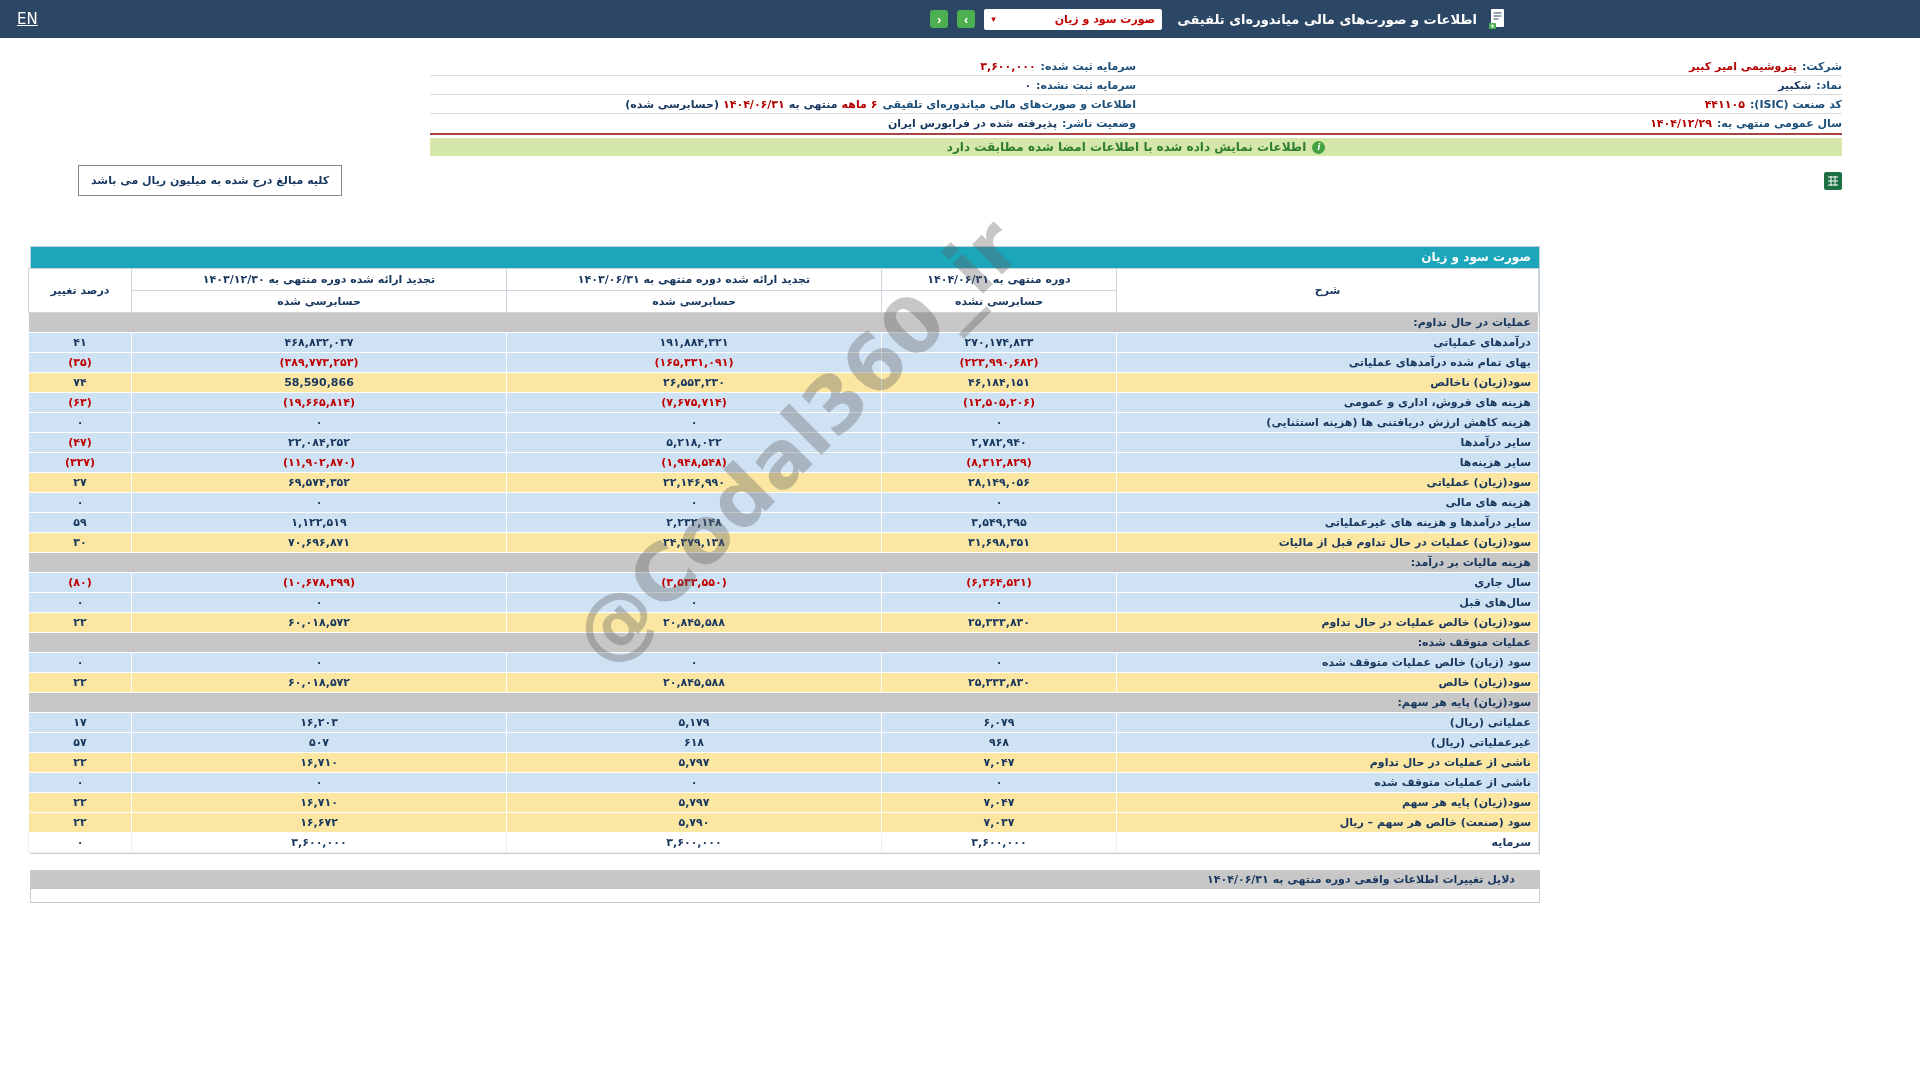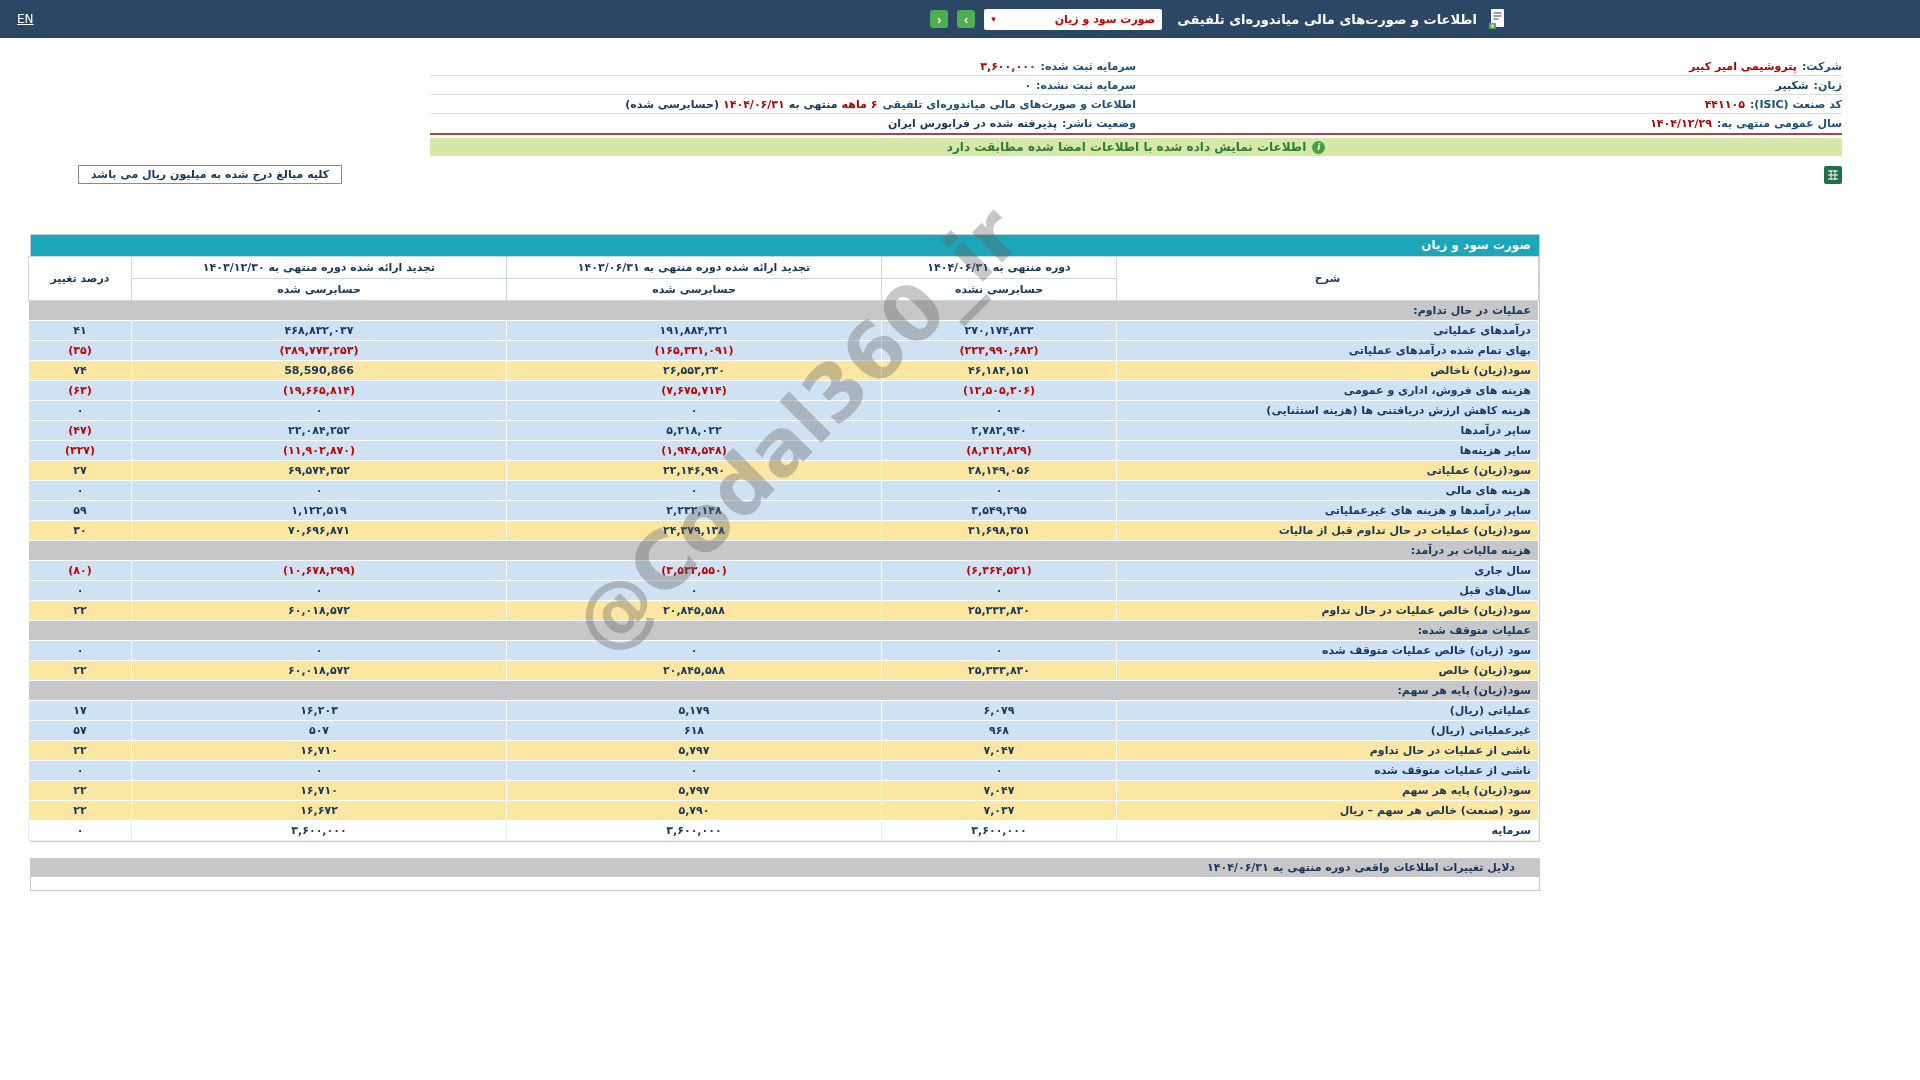--- a/index.html
+++ b/index.html
@@ -24,21 +24,21 @@
     display:flex; align-items:center; justify-content:space-between;
     padding:0 7px; cursor:pointer; margin-right:6px;
   }
   .statement-select .sel-val { color:#c40000; font-size:11px; font-weight:bold; white-space:nowrap; }
   .statement-select .caret { color:#c40000; font-size:9px; }
   .nav-btn {
     width:18px; height:18px; border:none; border-radius:3px; padding:0;
     background:#4caf50; color:#ffffff; font-size:13px; font-weight:bold;
     display:flex; align-items:center; justify-content:center; cursor:pointer; line-height:1;
   }
-  .en-link { color:#ffffff; font-size:12px; text-decoration:underline; cursor:pointer; }
+  .en-link { color:#ffffff; font-size:15px; text-decoration:underline; cursor:pointer; }
 
   
   .info-box { margin:19px 78px 0 430px; border-bottom:2px solid #a94442; }
   .info-row { display:flex; height:19px; align-items:center; border-bottom:1px solid #dcdcdc; font-size:11px; }
   .info-row:last-child { border-bottom:none; }
   .info-cell { width:50%; display:flex; align-items:center; white-space:nowrap; }
   .info-lbl { color:#1b4e79; font-weight:bold; margin-left:5px; }
   .info-val { color:#17365d; font-weight:bold; margin-left:4px; }
   .info-val.red { color:#b30000; }
 
@@ -51,21 +51,21 @@
   .info-icon {
     width:13px; height:13px; border-radius:50%; background:#44a340; color:#ffffff;
     display:flex; align-items:center; justify-content:center;
     font-size:9px; font-style:italic; font-weight:bold; flex:0 0 13px;
   }
 
   
   .units-row { margin:9px 78px 0 78px; display:flex; align-items:center; justify-content:space-between; }
   .excel-icon { width:18px; height:18px; cursor:pointer; }
   .units-label {
-    border:1px solid #8a8a8a; background:#ffffff; padding:2px 12px;
+    border:1px solid #8a8a8a; background:#ffffff; padding:8px 12px;
     font-size:11px; font-weight:bold; color:#17365d;
   }
 
   
   .table-wrap { margin:50px 380px 0 30px; width:1510px; border:1px solid #c3ccd6; position:relative; }
   .table-title {
     background:#1ca6ba; color:#ffffff; font-size:12px; font-weight:bold;
     height:21px; line-height:21px; padding:0 8px; text-align:right;
   }
   table.fin-table { width:100%; border-collapse:collapse; table-layout:fixed; font-size:11px; }
@@ -130,21 +130,21 @@
           <span class="info-lbl">شرکت:</span>
           <span class="info-val red">پتروشیمی امیر کبیر</span>
         </div>
         <div class="info-cell">
           <span class="info-lbl">سرمایه ثبت شده:</span>
           <span class="info-val red">۳,۶۰۰,۰۰۰</span>
         </div>
       </div>
       <div class="info-row">
         <div class="info-cell">
-          <span class="info-lbl">زیان:</span>
+          <span class="info-lbl">نماد:</span>
           <span class="info-val">شکبیر</span>
         </div>
         <div class="info-cell">
           <span class="info-lbl">سرمایه ثبت نشده:</span>
           <span class="info-val">۰</span>
         </div>
       </div>
       <div class="info-row">
         <div class="info-cell">
           <span class="info-lbl">کد صنعت (ISIC):</span>

